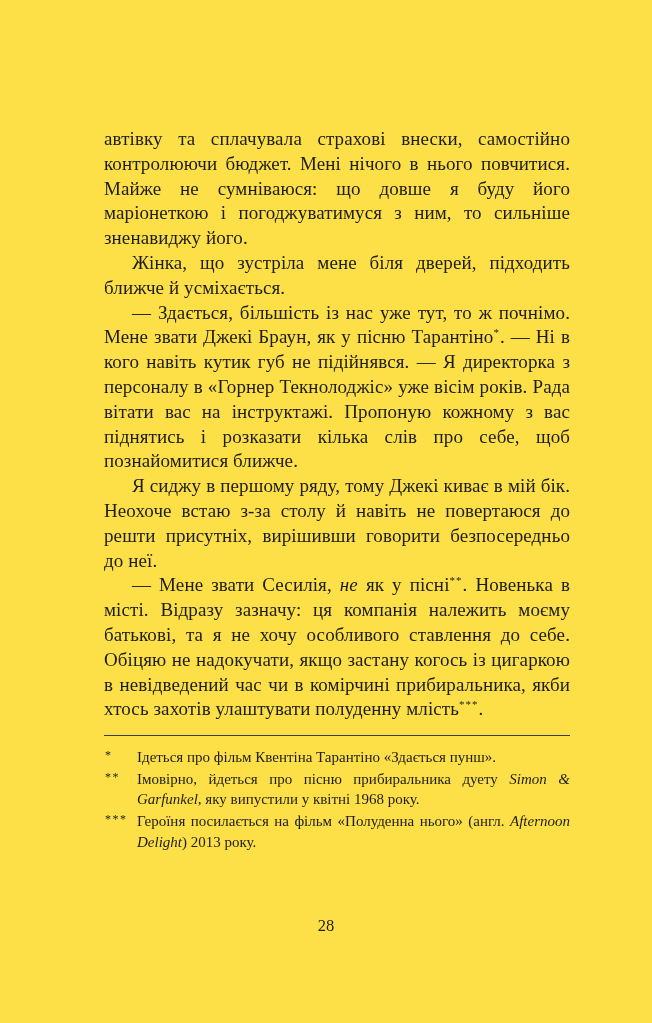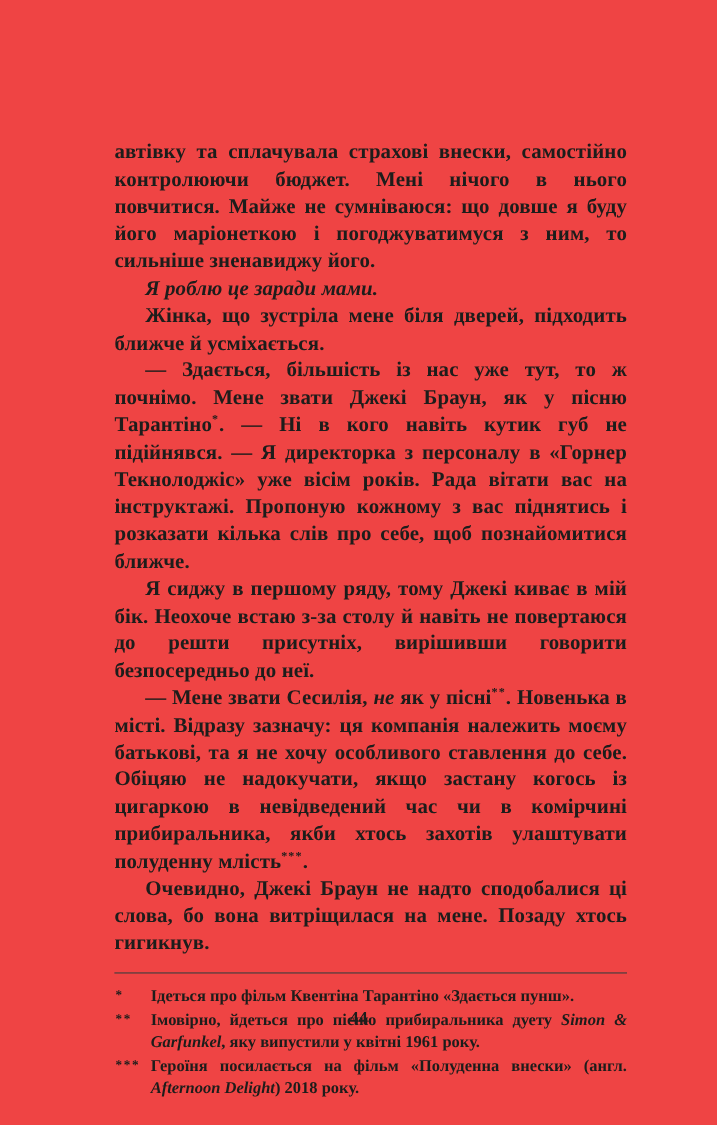--- a/index.html
+++ b/index.html
@@ -11,22 +11,21 @@
     width: 652px;
     height: 1023px;
     position: relative;
     font-family: "Liberation Serif", "DejaVu Serif", serif;
     color: #1d1d1b;
     overflow: hidden;
   }
   .page {
     position: absolute;
     inset: 0;
-    background: #ef4444;
-    font-weight: bold;
+    background: #fde047;
   }
   .text-block {
     position: absolute;
     left: 104px;
     top: 127px;
     width: 466px;
   }
   .para {
     margin: 0;
     font-size: 19px;
@@ -78,28 +77,26 @@
     color: #1d1d1b;
   }
 </style>
 </head>
 <body>
 
 <div class="page">
   <main class="text-block">
     <div id="paragraphs">
         <p class="para no-indent"><span>автівку та сплачувала страхові внески, самостійно контролюючи бюджет. Мені нічого в нього повчитися. Майже не сумніваюся: що довше я буду його маріонеткою і погоджуватимуся з ним, то сильніше зненавиджу його.</span></p>
-        <p class="para"><em>Я роблю це заради мами.</em></p>
         <p class="para"><span>Жінка, що зустріла мене біля дверей, підходить ближче й усміхається.</span></p>
         <p class="para"><span>— Здається, більшість із нас уже тут, то ж почнімо. Мене звати Джекі Браун, як у пісню Тарантіно</span><sup>*</sup><span>. — Ні в кого навіть кутик губ не підійнявся. — Я директорка з персоналу в «Горнер Текнолоджіс» уже вісім років. Рада вітати вас на інструктажі. Пропоную кожному з вас піднятись і розказати кілька слів про себе, щоб познайомитися ближче.</span></p>
         <p class="para"><span>Я сиджу в першому ряду, тому Джекі киває в мій бік. Неохоче встаю з-за столу й навіть не повертаюся до решти присутніх, вирішивши говорити безпосередньо до неї.</span></p>
         <p class="para"><span>— Мене звати Сесилія, </span><em>не</em><span> як у пісні</span><sup>**</sup><span>. Новенька в місті. Відразу зазначу: ця компанія належить моєму батькові, та я не хочу особливого ставлення до себе. Обіцяю не надокучати, якщо застану когось із цигаркою в невідведений час чи в комірчині прибиральника, якби хтось захотів улаштувати полуденну млість</span><sup>***</sup><span>.</span></p>
-        <p class="para"><span>Очевидно, Джекі Браун не надто сподобалися ці слова, бо вона витріщилася на мене. Позаду хтось гигикнув.</span></p>
       </div>
     <hr class="footnote-rule">
     <div id="footnotes" class="footnotes">
         <div class="footnote"><span class="fn-marker">*</span><span class="fn-text"><span>Ідеться про фільм Квентіна Тарантіно «Здається пунш».</span></span></div>
-        <div class="footnote"><span class="fn-marker">**</span><span class="fn-text"><span>Імовірно, йдеться про пісню прибиральника дуету </span><em>Simon &amp; Garfunkel</em><span>, яку випустили у квітні 1961 року.</span></span></div>
-        <div class="footnote"><span class="fn-marker">***</span><span class="fn-text"><span>Героїня посилається на фільм «Полуденна внески» (англ. </span><em>Afternoon Delight</em><span>) 2018 року.</span></span></div>
+        <div class="footnote"><span class="fn-marker">**</span><span class="fn-text"><span>Імовірно, йдеться про пісню прибиральника дуету </span><em>Simon &amp; Garfunkel</em><span>, яку випустили у квітні 1968 року.</span></span></div>
+        <div class="footnote"><span class="fn-marker">***</span><span class="fn-text"><span>Героїня посилається на фільм «Полуденна нього» (англ. </span><em>Afternoon Delight</em><span>) 2013 року.</span></span></div>
       </div>
   </main>
-  <footer class="page-number">44</footer>
+  <footer class="page-number">28</footer>
 </div>
 
 </body></html>

